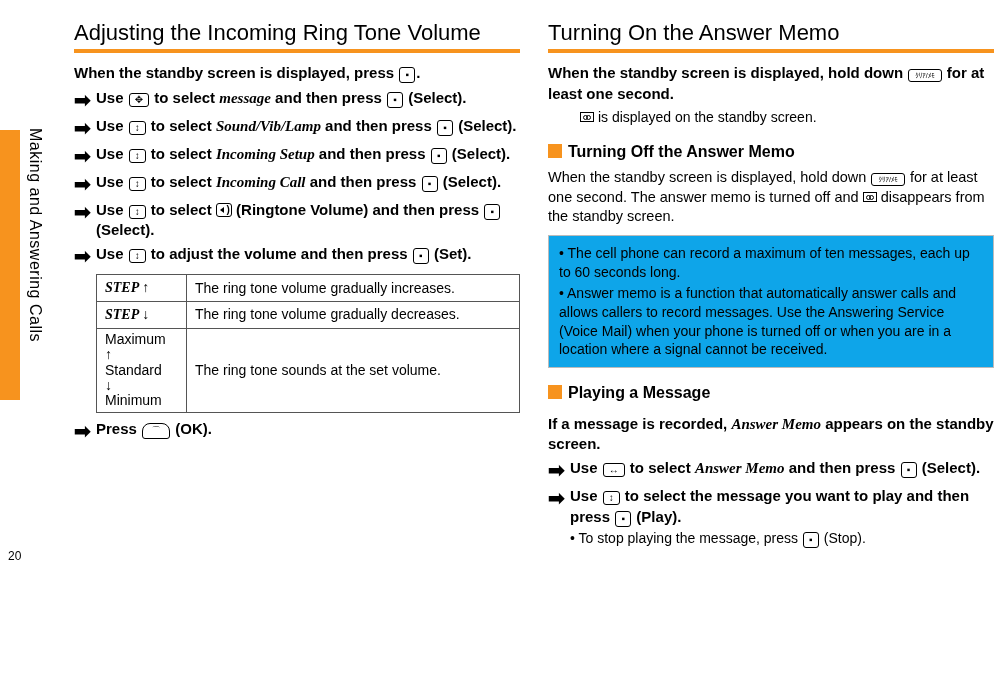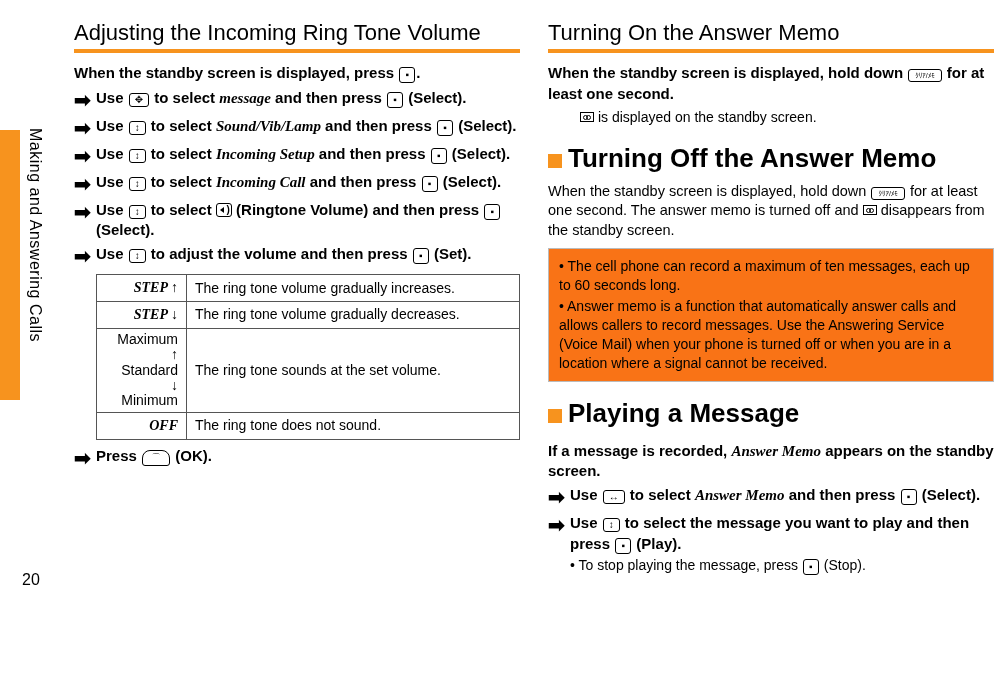--- a/index.html
+++ b/index.html
@@ -37,23 +37,23 @@
     position: absolute;
     left: 24px;
     top: 108px;
     writing-mode: vertical-rl;
     font-size: 16px;
     letter-spacing: 0.5px;
     white-space: nowrap;
   }
   .page-number {
     position: absolute;
-    left: 22px;
+    left: 8px;
     bottom: -12px;
-    font-size: 16px;
+    font-size: 12px;
   }
   .col {
     flex: 1 1 0;
     min-width: 0;
   }
   h2.sec {
     font-size: 22px;
     font-weight: 400;
     margin: 0 0 4px 0;
     line-height: 1.15;
@@ -125,45 +125,44 @@
     width: calc(100% - 22px);
   }
   table.vol td {
     border: 1px solid #555;
     padding: 3px 8px;
     vertical-align: middle;
   }
   table.vol td.label {
     width: 90px;
     white-space: nowrap;
-    text-align: right;
   }
   table.vol .ital {
     font-family: "Times New Roman", serif;
     font-style: italic;
     font-weight: 700;
   }
   .h3-row {
     margin: 14px 0 4px 0;
   }
   .h3-row .sq {
     display: inline-block;
     width: 14px;
     height: 14px;
     background: #f7931e;
     vertical-align: -1px;
     margin-right: 6px;
   }
   .h3-row .h3-text {
-    font-size: 26px;
+    font-size: 16px;
     font-weight: 800;
     font-family: Arial, sans-serif;
   }
   .note-box {
-    background: #f97316;
+    background: #0ea5e9;
     border: 1px solid #bbb;
     padding: 6px 10px;
     font-size: 14px;
     margin: 8px 0;
   }
   .note-box .nb-item { margin: 2px 0; }
   .small-tape {
     display:inline-block;
     width:14px; height:10px;
     border:1px solid #000;
@@ -252,24 +251,20 @@
               <div class="vert-opts">
                 <div>Maximum</div>
                 <div>↑</div>
                 <div>Standard</div>
                 <div>↓</div>
                 <div>Minimum</div>
               </div>
             </td>
             <td>The ring tone sounds at the set volume.</td>
           </tr>
-          <tr>
-            <td class="label"><span class="ital">OFF</span></td>
-            <td>The ring tone does not sound.</td>
-          </tr>
         </tbody>
     </table>
 
     <div class="step">
       <div class="arrow-mark">➡</div>
       <div class="step-content">
         <span>Press </span><span class="icon-key curved">⌒</span><span> (OK).</span>
       </div>
     </div>
   </div>

